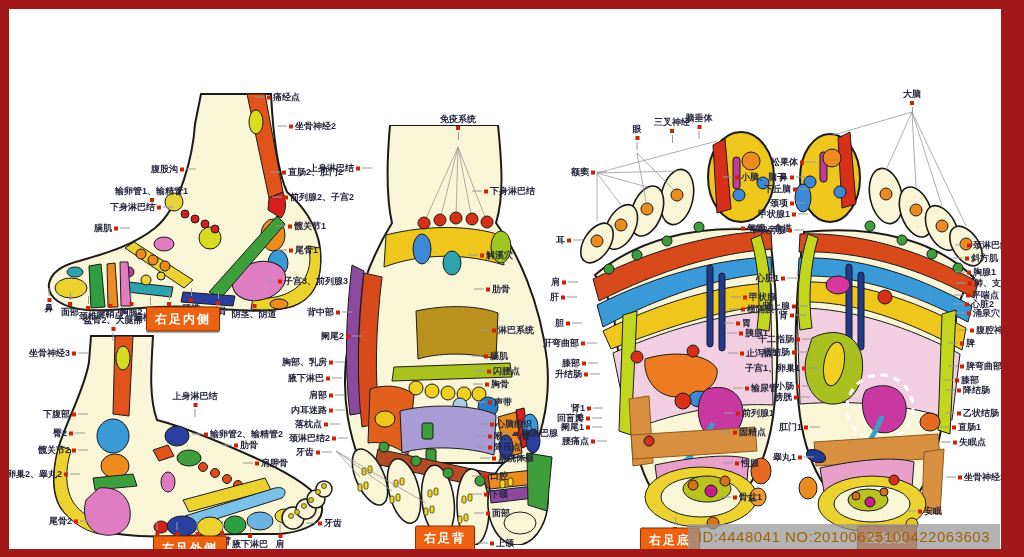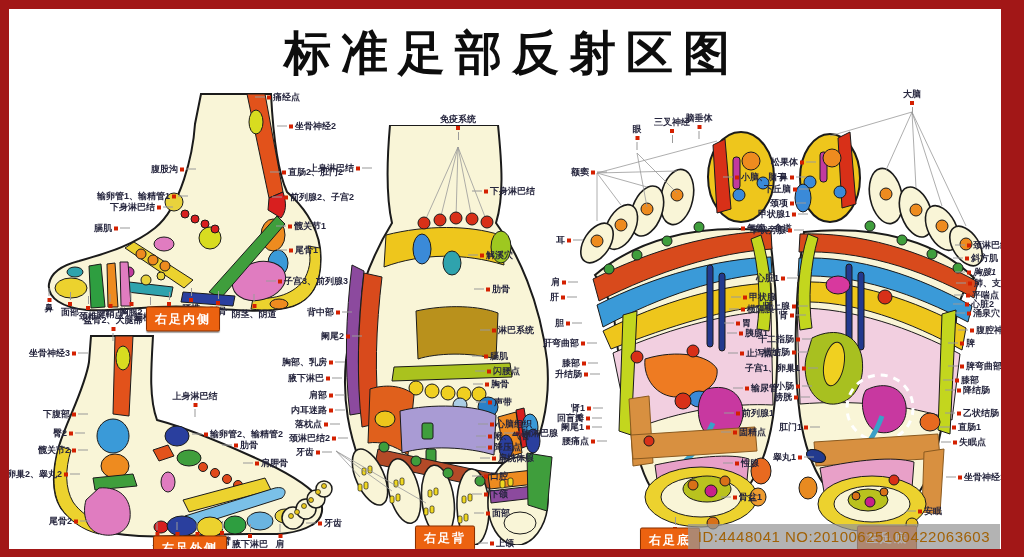--- a/index.html
+++ b/index.html
@@ -18,21 +18,20 @@
   .cap{position:absolute;transform:translate(-50%,-50%);background:#ec6210;color:#fff;font-size:12px;font-weight:700;letter-spacing:2px;padding:3px 8px;border:1px solid #8a3000;border-radius:2px;box-shadow:0 1px 1px rgba(0,0,0,.35);z-index:6;}
   .wm-site{position:absolute;left:8px;bottom:2px;font-size:31px;font-weight:900;font-style:italic;letter-spacing:1px;color:rgba(255,255,255,.88);-webkit-text-stroke:1.2px #ababab;text-shadow:1px 2px 2px rgba(0,0,0,.25);z-index:9;}
   .wm-id{position:absolute;right:24px;bottom:8px;background:rgba(150,150,150,.72);color:#a16207;font-size:15px;padding:4px 10px;letter-spacing:.5px;z-index:9;}
   .frame{position:absolute;inset:0;border:9px solid #a21717;border-right-width:23px;border-bottom-width:8px;pointer-events:none;z-index:8;}
 </style>
 </head>
 <body>
 
 <div class="stage">
 
-  <div class="title">标准足部反射区图</div>
 
   <svg class="foot" style="left:35px;top:88px" width="300" height="237" viewBox="0 0 300 237">
     <path d="M166 6 L236 6 C238 45 242 82 252 104 C266 116 282 136 285 160 C288 190 280 210 258 218 C232 226 196 222 158 219 C118 216 84 224 52 222 C28 220 12 210 14 196 C16 184 28 177 44 173 C76 164 100 156 120 140 C146 119 158 66 160 36 Z" fill="#f9f5d7" stroke="#1b1b1b" stroke-width="2"></path>
     <g stroke="#1b1b1b" stroke-width="1">
       <path d="M212 6 L230 6 L248 104 L234 110 Z" fill="#e2521b"></path>
       <ellipse cx="221" cy="34" rx="7" ry="12" fill="#d8dc20"></ellipse>
       <path d="M234 110 L248 104 C252 116 251 124 246 130 L233 122 Z" fill="#d81f1f"></path>
       <ellipse cx="238" cy="147" rx="12" ry="16" fill="#ee8b1f"></ellipse>
       <ellipse cx="243" cy="175" rx="10" ry="13" fill="#3a9ad8"></ellipse>
       <path d="M285 160 C288 190 280 210 258 218 C245 222 230 223 216 221 L218 210 C240 212 260 206 270 190 C276 178 276 168 273 158 Z" fill="#ecd22e"></path>
@@ -330,21 +329,21 @@
       <div class="lbl s-l" style="left: 196px; top: 169px;">
         <span class="tx">腹股沟</span>
         <span class="dot"></span>
         <span class="stub"></span>
       </div>
       <div class="lbl s-r" style="left: 270px; top: 172px;">
         <span class="stub"></span>
         <span class="dot"></span>
         <span class="tx">直肠2、肛门2</span>
       </div>
-      <div class="lbl s-l" style="left: 188px; top: 196px;">
+      <div class="lbl s-l" style="left: 188px; top: 196px; flex-direction: column;">
         <span class="tx">输卵管1、输精管1</span>
         <span class="dot"></span>
         <span class="stub"></span>
       </div>
       <div class="lbl s-r" style="left: 272px; top: 197px;">
         <span class="stub"></span>
         <span class="dot"></span>
         <span class="tx">前列腺2、子宫2</span>
       </div>
       <div class="lbl s-l" style="left: 173px; top: 207px;">
@@ -884,21 +883,21 @@
       <div class="lbl s-r" style="left: 955px; top: 245px;">
         <span class="stub"></span>
         <span class="dot"></span>
         <span class="tx">颈淋巴结1</span>
       </div>
       <div class="lbl s-r" style="left: 953px; top: 258px;">
         <span class="stub"></span>
         <span class="dot"></span>
         <span class="tx">斜方肌</span>
       </div>
-      <div class="lbl s-r" style="left: 955px; top: 272px; font-style: italic;">
+      <div class="lbl s-r" style="left: 955px; top: 272px;">
         <span class="stub"></span>
         <span class="dot"></span>
         <span class="tx">胸腺1</span>
       </div>
       <div class="lbl s-r" style="left: 956px; top: 283px;">
         <span class="stub"></span>
         <span class="dot"></span>
         <span class="tx">肺、支气管</span>
       </div>
       <div class="lbl s-r" style="left: 954px; top: 295px;">

